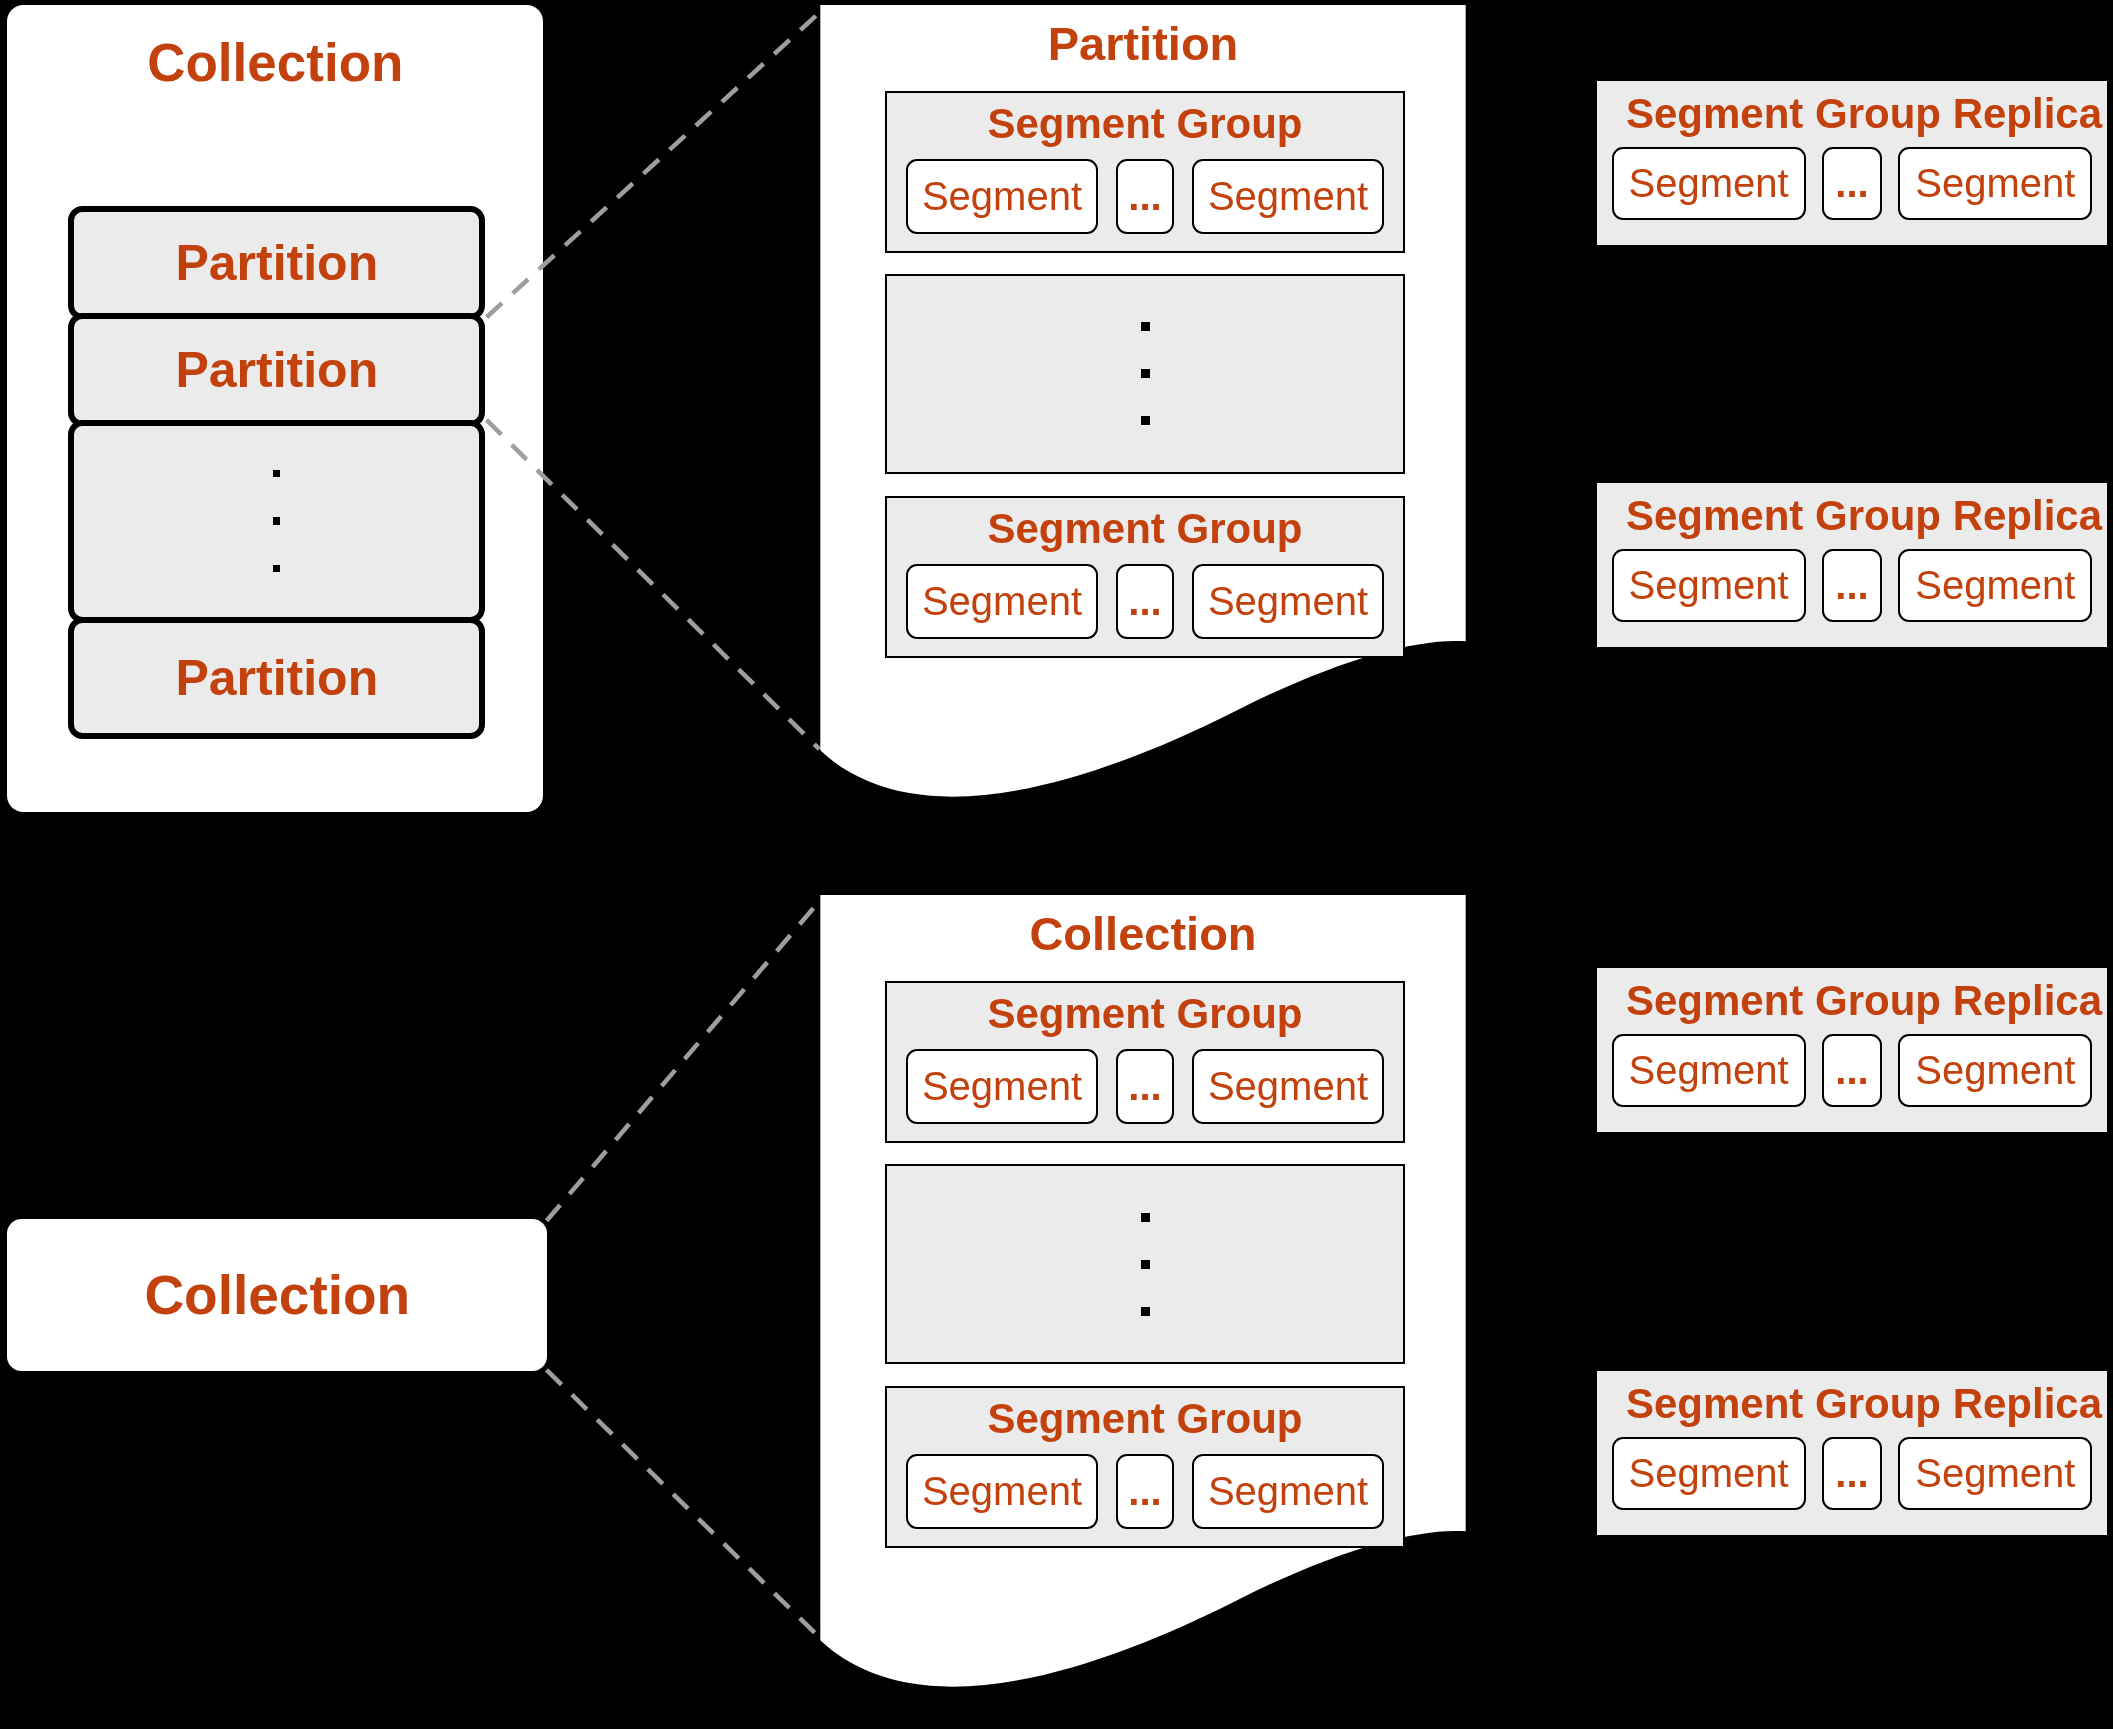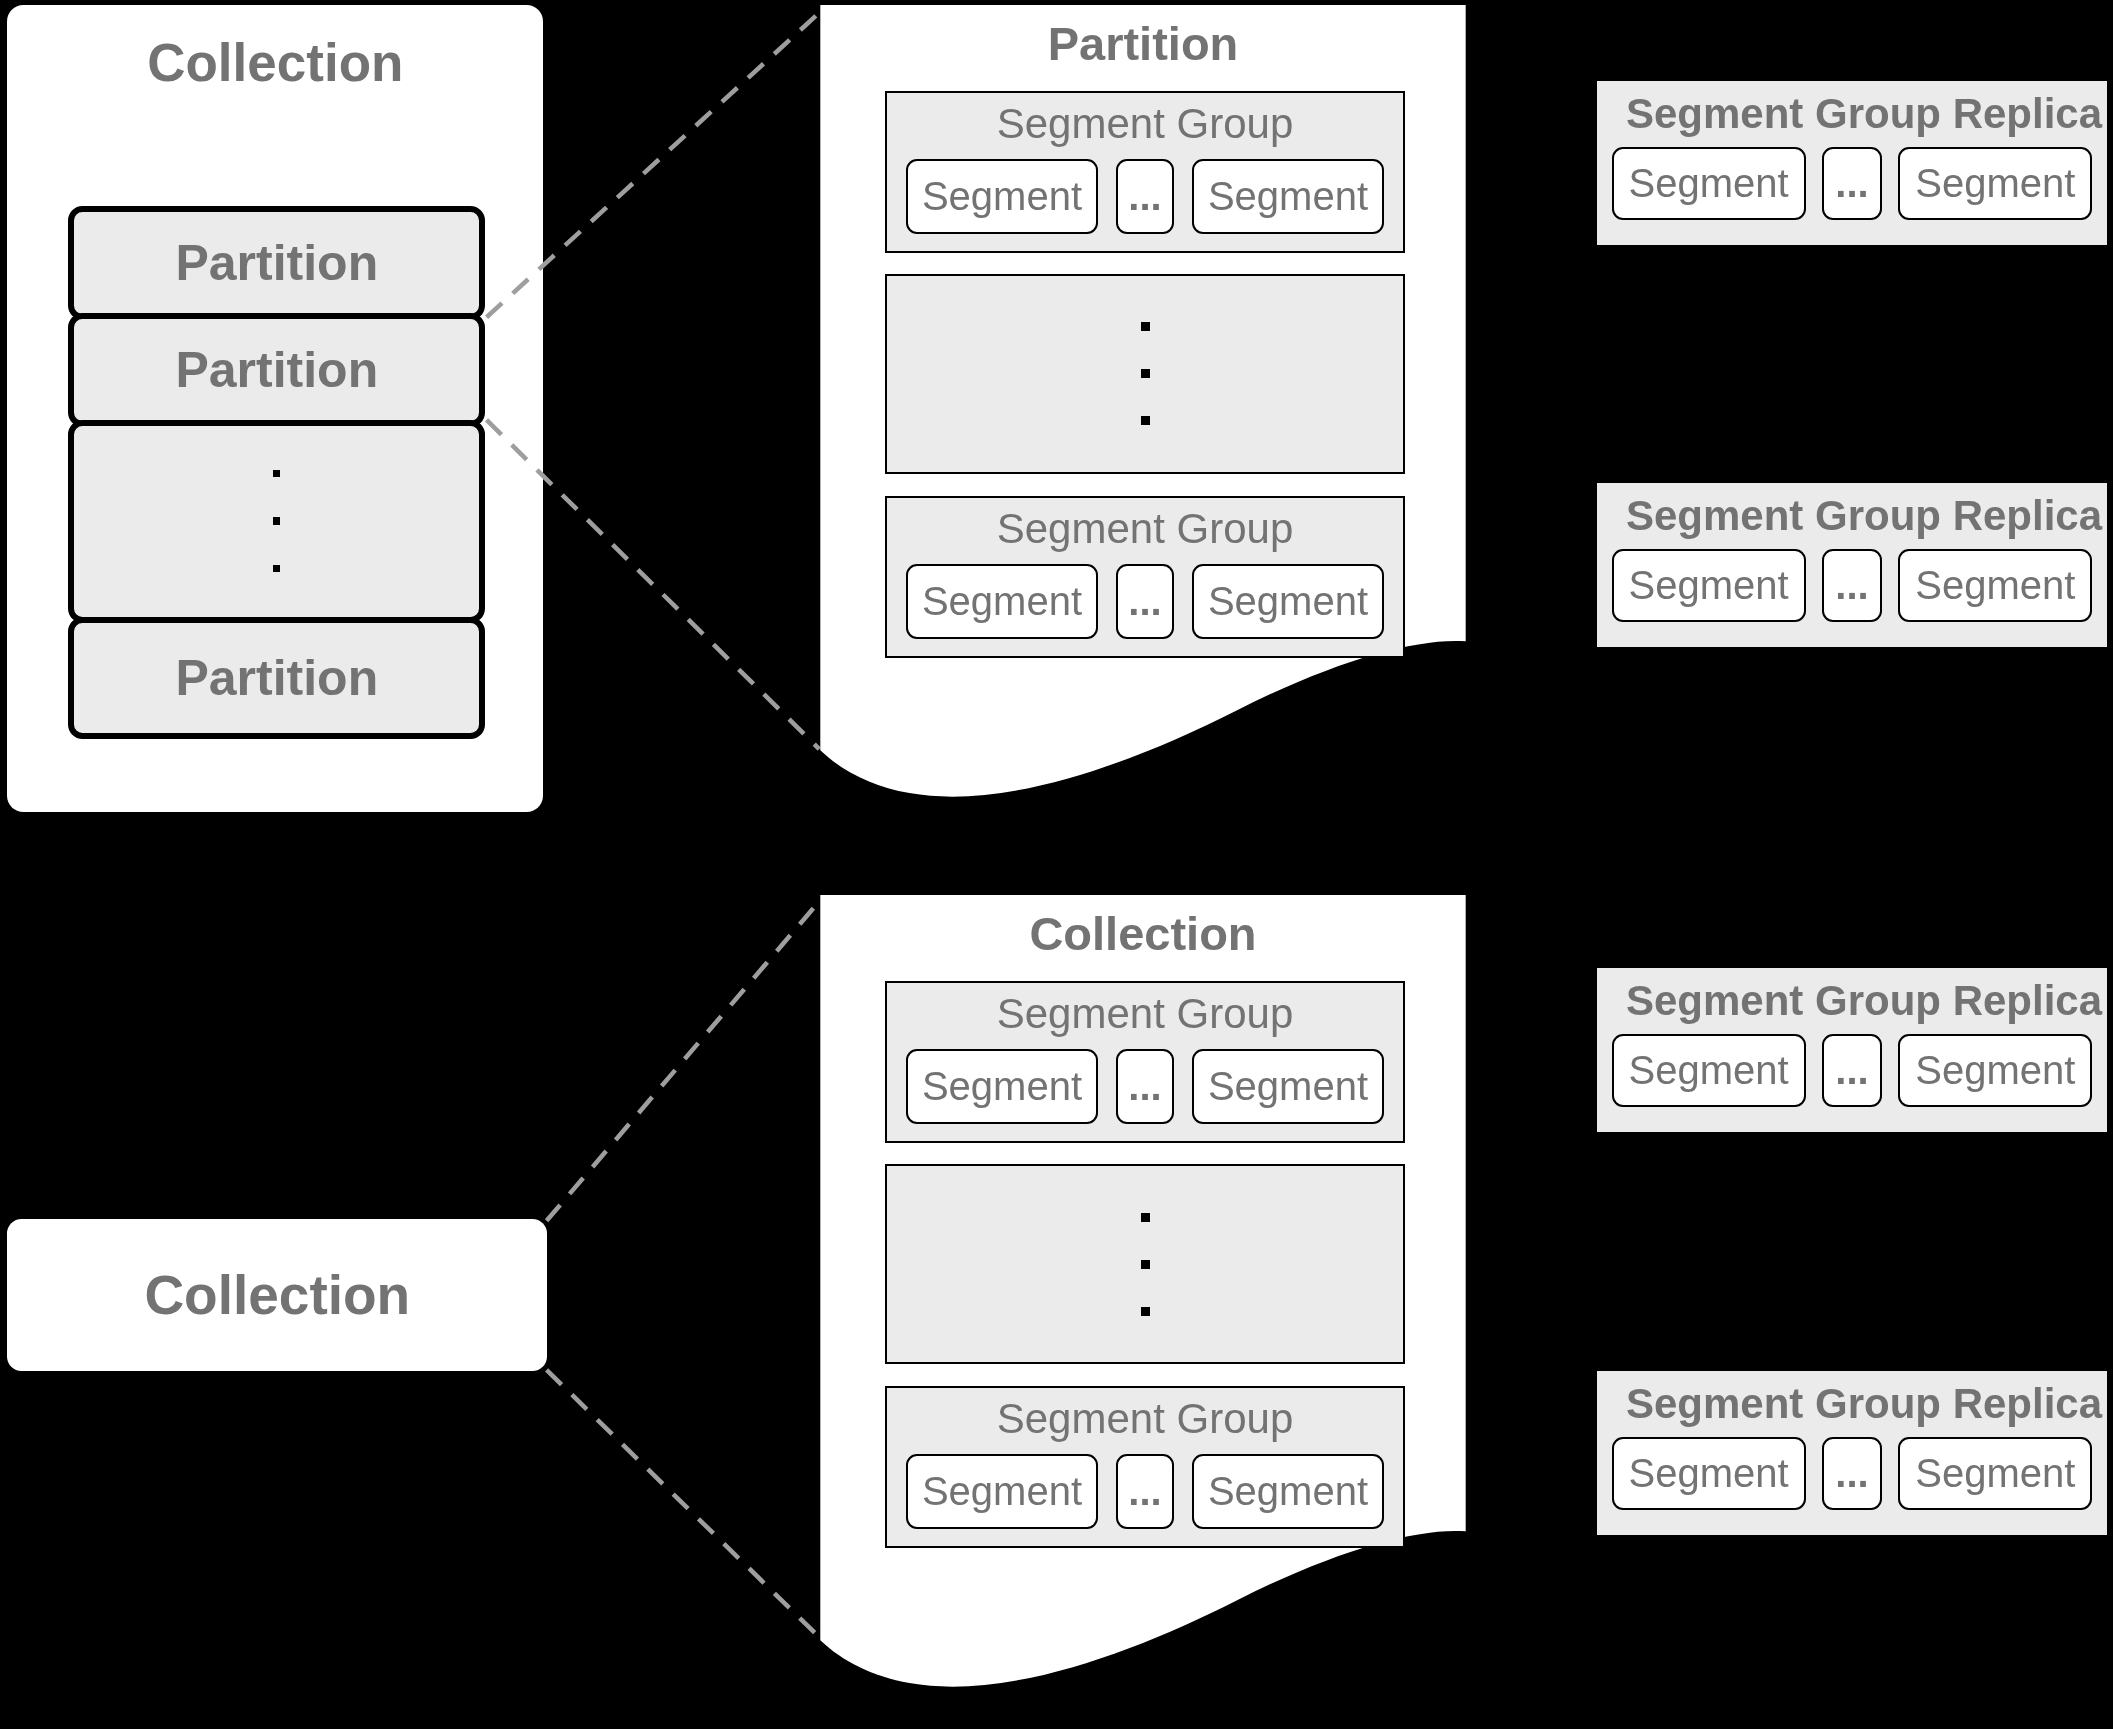--- a/index.html
+++ b/index.html
@@ -1,34 +1,34 @@
 <!DOCTYPE html>
 <html style="font-size:14.5px"><head>
 <meta charset="utf-8">
 <style>
   html,body{margin:0;padding:0;background:#000;}
   .stage{
     position:relative;width:2114px;height:1729px;background:#000;
-    font-family:"Liberation Sans","DejaVu Sans",sans-serif;color:#737373;overflow:hidden;
+    font-family:"Liberation Sans","DejaVu Sans",sans-serif;color:#c2410c;overflow:hidden;
   }
   
   .panel{position:absolute;left:7.3px;top:4.5px;width:536px;height:807px;background:#fff;border-radius:16.4px;z-index:1;}
   .panel-title{position:absolute;left:0;right:0;top:27px;text-align:center;font-size:53px;font-weight:bold;}
   .pbox{position:absolute;left:61px;width:417px;background:#ebebeb;border:6.4px solid #000;border-radius:14.5px;
         box-sizing:border-box;display:flex;align-items:center;justify-content:center;}
   .pbox .plabel{font-size:50px;font-weight:bold;}
   
   .dash-overlay{position:absolute;left:0;top:0;z-index:2;}
   
   .sheet{position:absolute;left:820px;width:646px;height:809px;z-index:3;}
   .sheet-bg{position:absolute;left:0;top:0;}
   .sheet-title{position:absolute;left:0;right:0;top:11px;text-align:center;font-size:47px;font-weight:bold;}
   .sg{position:absolute;left:65px;width:520px;height:162px;background:#ebebeb;border:2.7px solid #000;
       box-sizing:border-box;text-align:center;}
-  .sg-title{font-size:42px;font-weight:normal;margin-top:7.3px;}
+  .sg-title{font-size:42px;font-weight:bold;margin-top:7.3px;}
   .row{display:flex;justify-content:center;align-items:center;gap:18px;margin-top:11px;}
   .cell{background:#fff;border:2.7px solid #000;border-radius:11px;box-sizing:border-box;
         display:flex;align-items:center;justify-content:center;font-size:40px;height:75px;}
   .cell.seg{width:192px;}
   .cell.hdots{width:58px;font-weight:bold;}
   .gbox{position:absolute;left:65px;width:520px;height:200px;background:#ebebeb;border:2.7px solid #000;
         box-sizing:border-box;display:flex;align-items:center;justify-content:center;}
   .vdots{display:flex;flex-direction:column;align-items:center;gap:38px;}
   .vdots i{display:block;width:9px;height:9px;background:#000;}
   .vdots.small i{width:7.3px;height:7.3px;}

